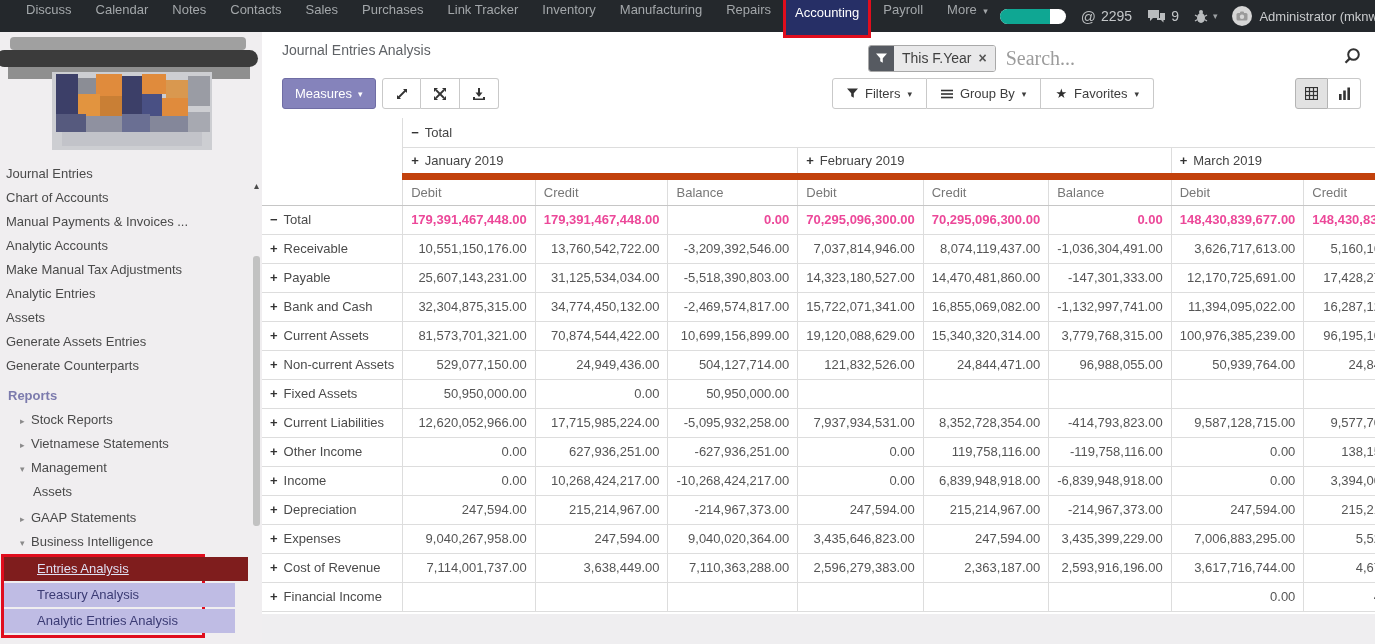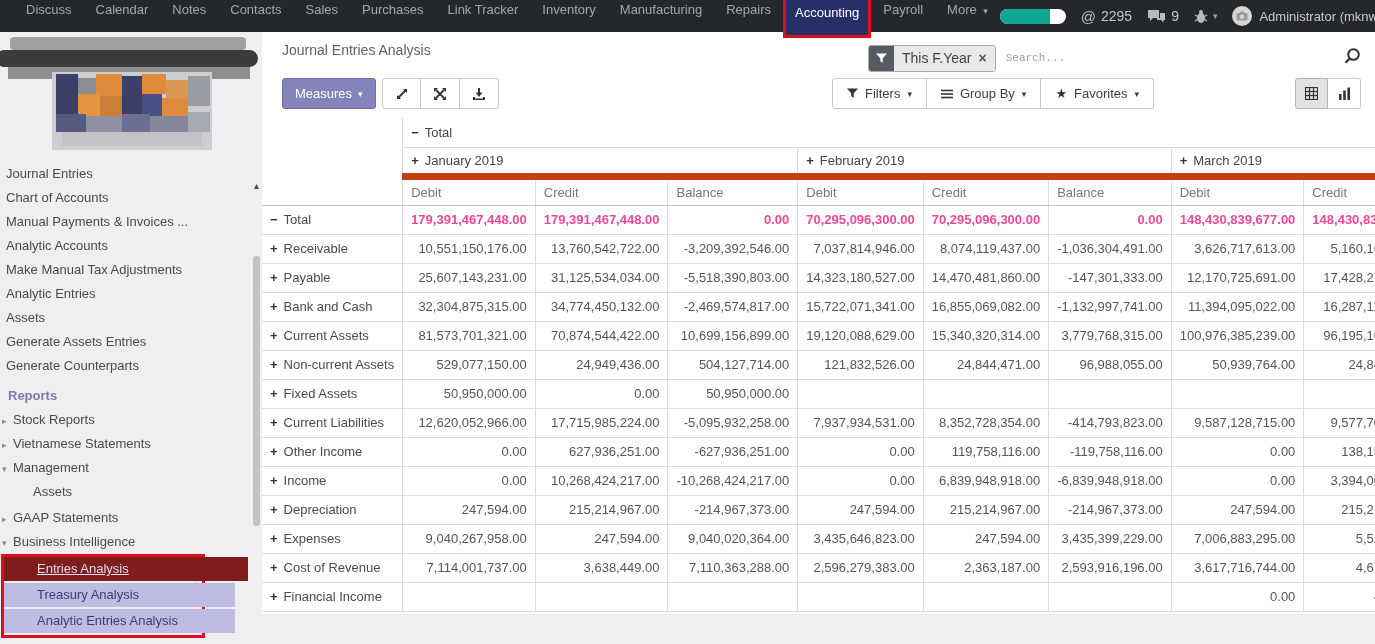--- a/index.html
+++ b/index.html
@@ -26,40 +26,40 @@
   #logo{position:relative;height:126px;}
   .lg-band1{position:absolute;top:5px;left:10px;right:16px;height:13px;background:#a0a0a0;border-radius:4px;}
   .lg-band2{position:absolute;top:18px;left:-4px;right:4px;height:17px;background:#3b3b3b;border-radius:9px;}
   .lg-band3{position:absolute;top:35px;left:8px;right:12px;height:12px;background:#8f8f8f;}
   #logo svg{position:absolute;top:40px;left:52px;}
   .sb-up{position:absolute;top:148px;right:3px;font-size:10px;color:#4a4a4a;}
   #sb-menu{position:absolute;top:130px;left:0;right:0;font-size:13px;}
   .sb-item{height:24px;line-height:24px;padding-left:6px;color:#4a4a4a;cursor:pointer;white-space:nowrap;}
   .sb-item.child{padding-left:33px;margin-bottom:2px;}
   .sb-item .tri{display:inline-block;width:11px;margin-left:-11px;font-size:9px;color:#8a8a8a;}
-  .sb-item.has-arrow{padding-left:13px;}
+  .sb-item.has-arrow{padding-left:13px;margin-left:18px;}
   .sb-section{color:#7c7bad;font-weight:bold;padding-left:8px;height:24px;line-height:24px;margin-top:6px;}
   #bi-group{border:3px solid #e00d1d;margin-left:1px;width:198px;overflow:visible;}
   #bi-group .sb-item{width:198px;}
   #bi-group .sb-item.sel{width:211px;background:#7f1d1d;color:#dfdff2;position:relative;z-index:2;text-decoration:underline;}
   #bi-group .sb-item.hl{background:#bfbce4;color:#3b3b74;}
   #sb-scroll{position:absolute;top:224px;right:2px;width:7px;height:270px;background:#c2c2c2;border-radius:3px;}
 
   
   #main{position:absolute;left:262px;top:32px;right:0;bottom:0;background:#fff;overflow:hidden;}
   #below-table{position:absolute;top:582px;left:0;right:0;bottom:0;background:#efeef0;}
   #page-title{position:absolute;top:10px;left:20px;font-size:14px;color:#5f6266;}
 
   
   #search-row{position:absolute;top:12px;left:568px;right:8px;height:28px;display:flex;align-items:center;padding-left:38px;}
   #facet{display:inline-flex;height:25px;border:1px solid #a9a9a9;border-radius:3px;overflow:hidden;margin-right:8px;flex:none;}
   #facet .f-icon{width:25px;background:#565a61;display:flex;align-items:center;justify-content:center;}
   #facet .f-body{background:#e9e9ea;padding:0 8px;font-size:14px;color:#3f3f3f;display:flex;align-items:center;gap:7px;}
   #facet .f-close{font-weight:bold;color:#555;font-size:14px;cursor:pointer;line-height:1;}
-  .search-input{flex:1;border:none;outline:none;background:transparent;font-size:11px;color:#000000;font-family:Liberation Mono, monospace;}
+  .search-input{flex:1;border:none;outline:none;background:transparent;font-size:20px;color:#000000;font-family:Liberation Serif, serif;}
   .search-input::placeholder{color:#9c9c9c;}
   #mag{flex:none;margin-right:6px;cursor:pointer;}
 
   
   .btn{height:31px;box-sizing:border-box;border:1px solid #c9c9c9;background:#fff;font-size:13px;color:#3d3d3d;display:inline-flex;align-items:center;justify-content:center;cursor:pointer;font-family:"Liberation Sans",sans-serif;}
   #measures-btn{position:absolute;top:46px;left:20px;background:#8583bb;border-color:#6f6da4;color:#fff;border-radius:3px;padding:0 12px;gap:6px;}
   #measures-btn .caret{font-size:9px;color:#fff;}
   #icon-group{position:absolute;top:46px;left:120px;display:flex;}
   #icon-group .btn{width:39px;}
   #icon-group .btn:first-child{border-radius:3px 0 0 3px;}

